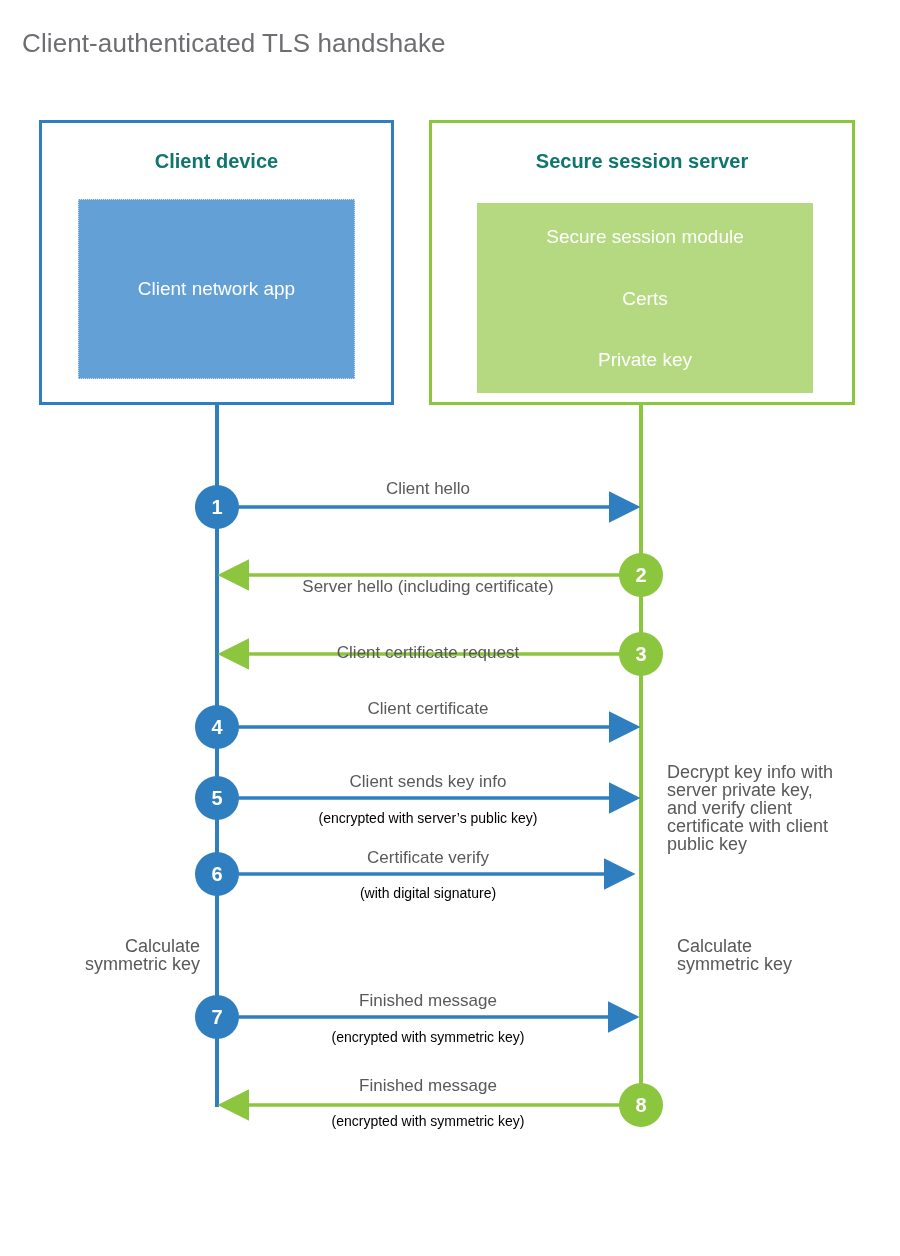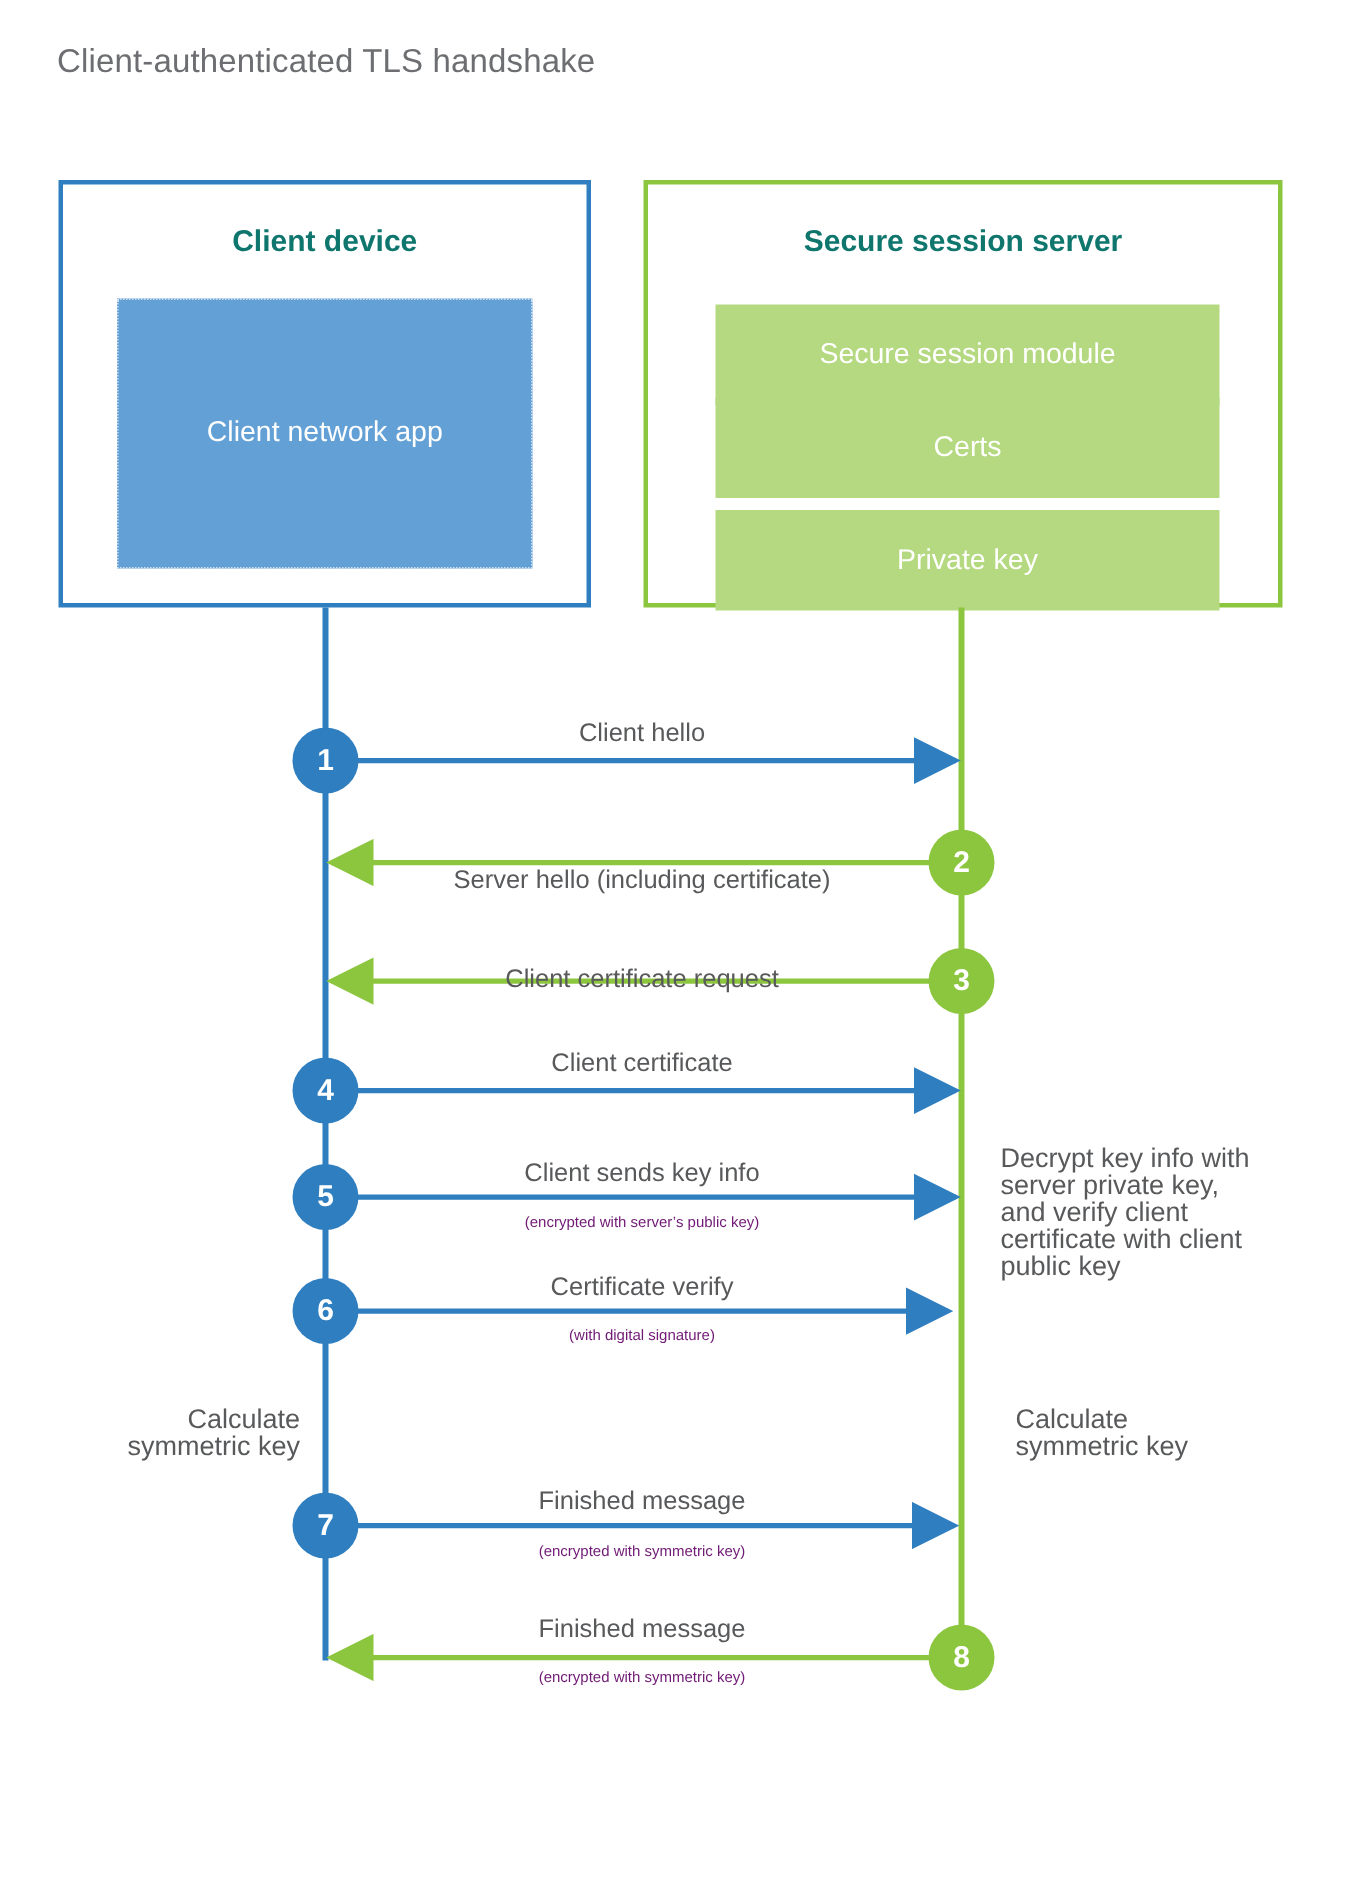--- a/index.html
+++ b/index.html
@@ -18,23 +18,23 @@
   #diagram-root {
     position: absolute;
     left: 0; top: 0;
     width: 900px;
     height: 1256px;
   }
 
   
   #page-title {
     position: absolute;
-    left: 38px;
+    left: 22px;
     top: 28px;
-    font-size: 22px;
+    font-size: 26px;
     font-weight: 400;
     color: #6d6e71;
     letter-spacing: 0.1px;
     white-space: nowrap;
   }
 
   
   .actor-box {
     position: absolute;
     background: #ffffff;
@@ -99,21 +99,21 @@
     justify-content: center;
     box-sizing: border-box;
   }
   .server-bar-label {
     color: #ffffff;
     font-size: 19px;
     text-align: center;
   }
   #server-bar-0 { top: 80px; }
   #server-bar-1 { top: 142px; }
-  #server-bar-2 { top: 217px; }
+  #server-bar-2 { top: 203px; }
 
   
   .lifeline {
     position: absolute;
     width: 4px;
   }
   #client-lifeline {
     left: 215px;
     top: 405px;
     height: 702px;
@@ -157,22 +157,22 @@
     position: absolute;
     text-align: left;
     font-size: 17px;
     color: #58595b;
     white-space: nowrap;
     transform: translateX(-50%);
   }
   .msg-sublabel {
     position: absolute;
     text-align: center;
-    font-size: 10px;
-    color: #701a75;
+    font-size: 14px;
+    color: #000000;
     white-space: nowrap;
     transform: translateX(-50%);
   }
 
   
   .side-note {
     position: absolute;
     font-size: 18px;
     line-height: 18px;
     color: #58595b;

